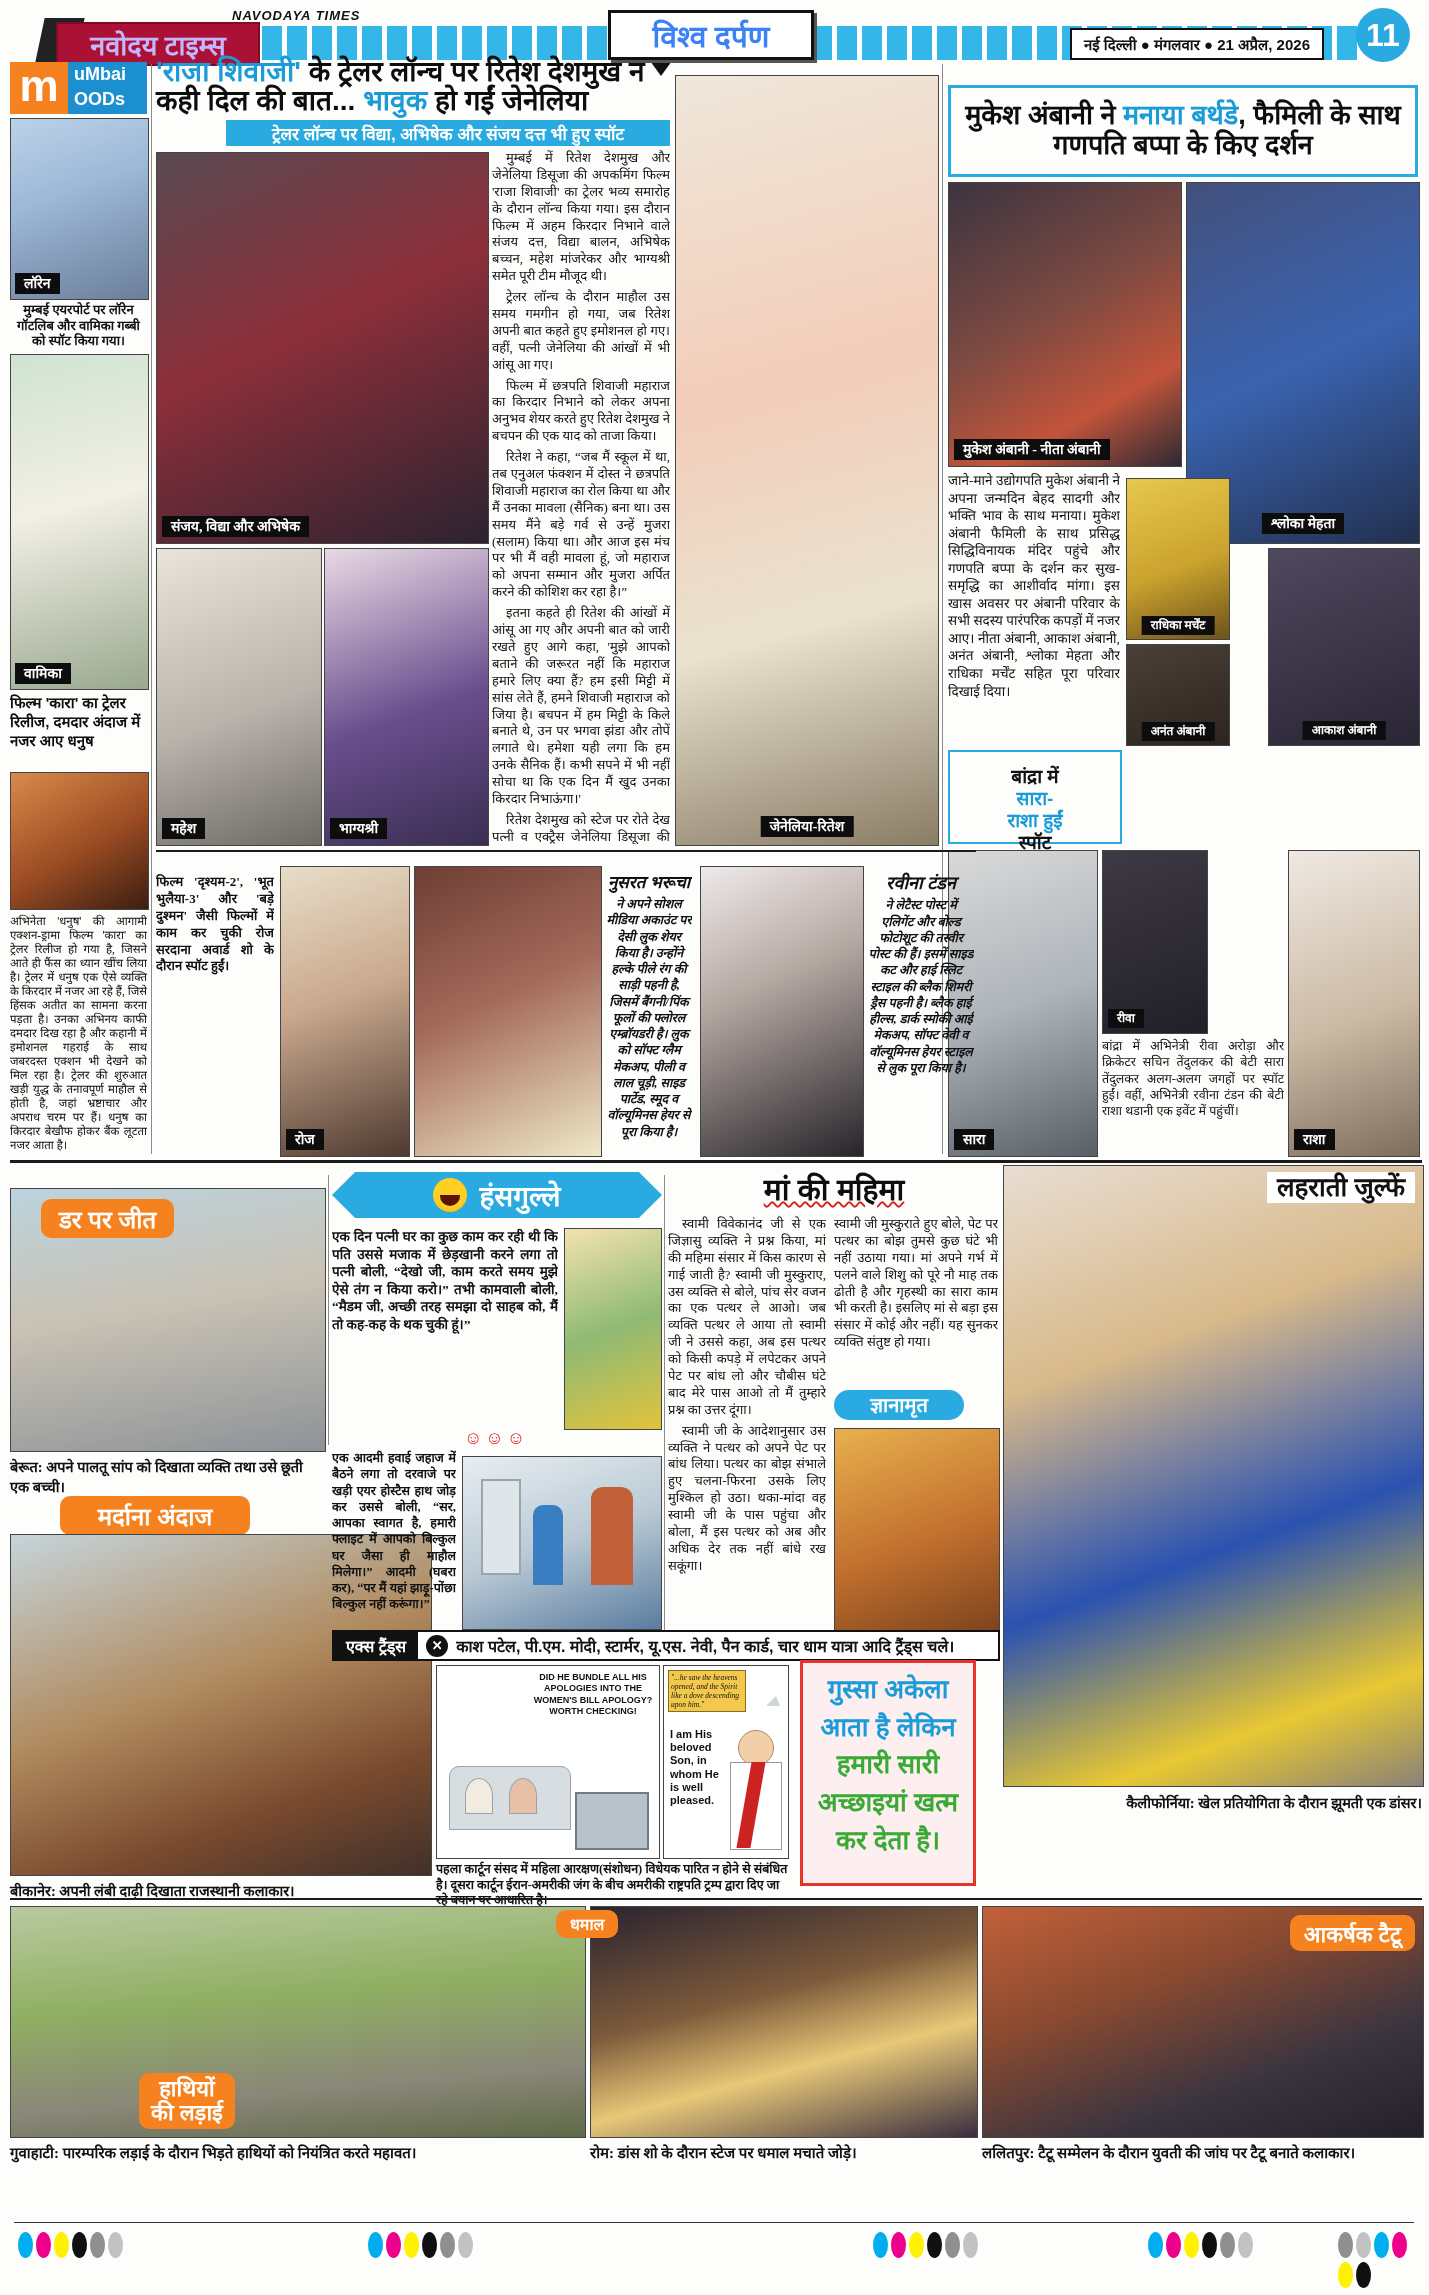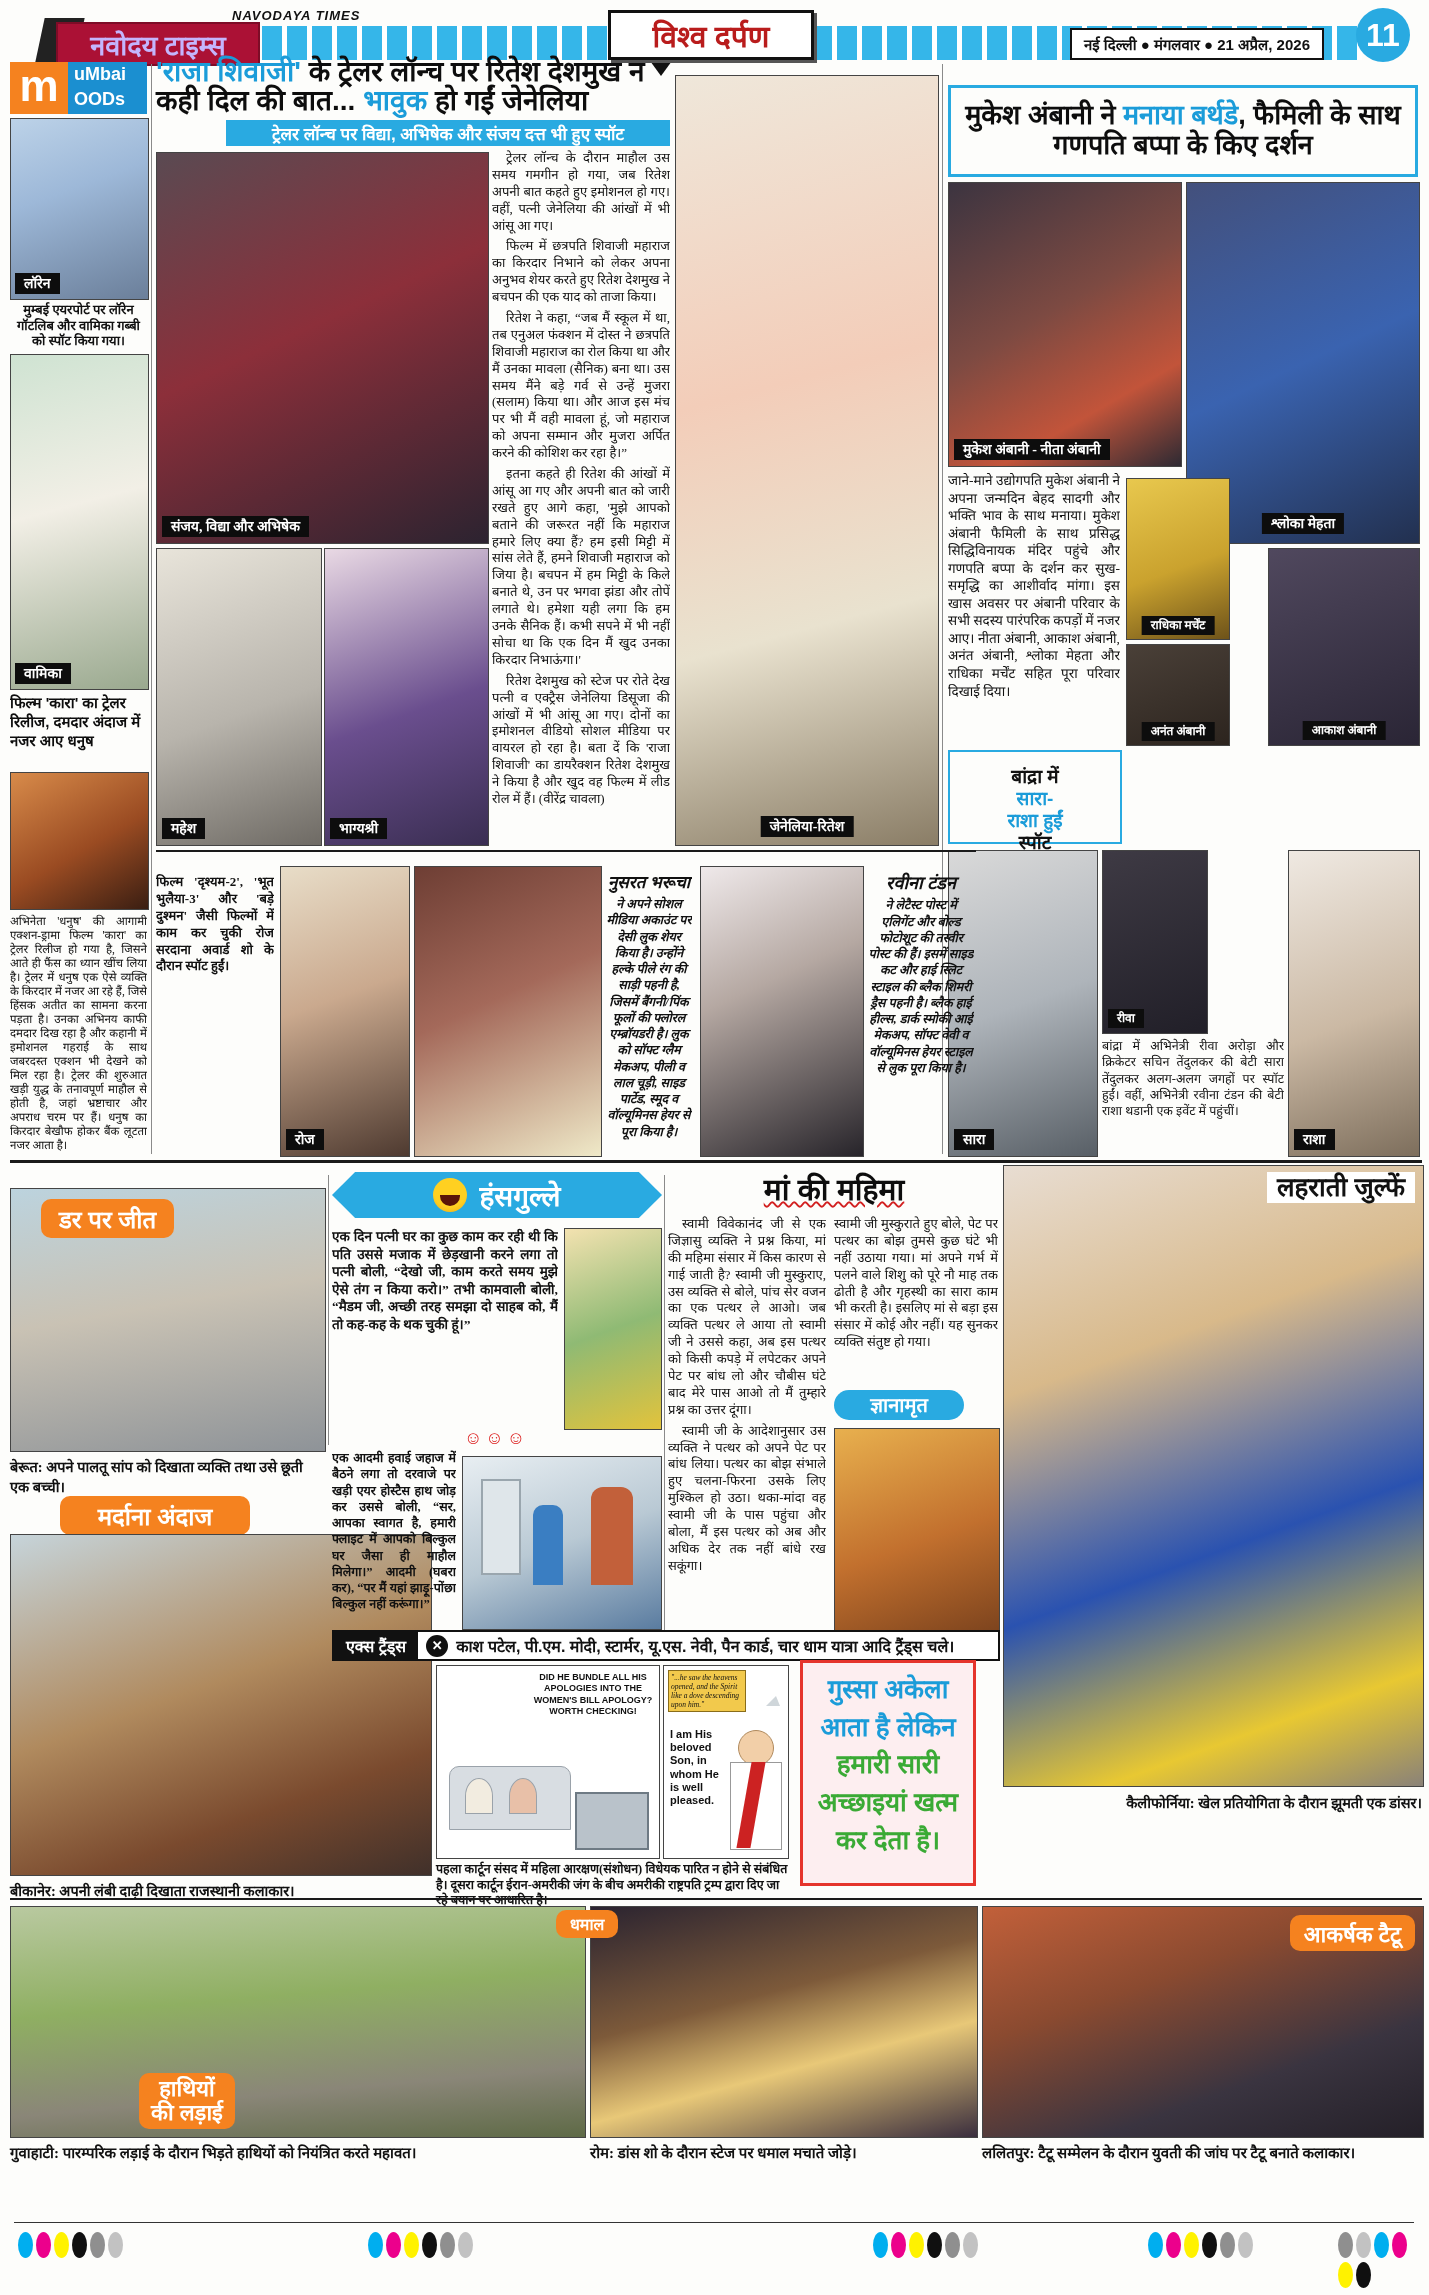--- a/index.html
+++ b/index.html
@@ -28,21 +28,21 @@
 
 <div id="page">
 
   <div class="abs" style="left:232px;top:8px;font-family:'Liberation Sans',sans-serif;font-weight:bold;font-style:italic;font-size:13px;letter-spacing:1px;">NAVODAYA TIMES</div>
   <div class="abs" style="left:40px;top:18px;width:40px;height:44px;background:#222;transform:skewX(-12deg);"></div>
   <div class="abs" style="left:56px;top:22px;width:200px;height:40px;background:#ab1135;border:2px solid #7e0c27;display:flex;align-items:center;justify-content:center;">
     <span style="color:#c4b5fd;font-weight:bold;font-size:27px;font-family:'Liberation Sans',sans-serif;">नवोदय टाइम्स</span>
   </div>
   <div class="abs" style="left:262px;top:26px;width:1100px;height:34px;background:repeating-linear-gradient(90deg,#35b6e9 0 20px,#ffffff 20px 25px);"></div>
   <div class="abs" style="left:608px;top:10px;width:200px;height:44px;background:#fff;border:3px solid #111;box-shadow:3px 3px 0 #555;display:flex;align-items:center;justify-content:center;z-index:3;">
-    <span style="color:#b91c1c;font-weight:bold;font-size:30px;font-family:'Liberation Sans',sans-serif;">विश्व दर्पण</span>
+    <span style="color:#3b82f6;font-weight:bold;font-size:30px;font-family:'Liberation Sans',sans-serif;">विश्व दर्पण</span>
   </div>
   <div class="abs" style="left:645px;top:54px;width:0;height:0;border-left:16px solid transparent;border-right:16px solid transparent;border-top:22px solid #111;z-index:2;"></div>
   <div class="abs" style="left:1070px;top:28px;width:250px;height:28px;background:#fff;border:2px solid #111;display:flex;align-items:center;justify-content:center;z-index:3;">
     <span style="font-weight:bold;font-size:15px;font-family:'Liberation Sans',sans-serif;">नई दिल्ली ● मंगलवार ● 21 अप्रैल, 2026</span>
   </div>
   <div class="abs" style="left:1356px;top:8px;width:54px;height:54px;background:#29aae1;border-radius:50%;display:flex;align-items:center;justify-content:center;z-index:3;">
     <span style="color:#fff;font-weight:bold;font-size:32px;font-family:'Liberation Sans',sans-serif;">11</span>
   </div>
 
   <div class="abs" style="left:10px;top:62px;width:137px;height:52px;display:flex;">
@@ -77,20 +77,21 @@
     <span class="cap" style="left:5px;bottom:6px;">संजय, विद्या और अभिषेक</span>
   </div>
   <div class="photo" style="left:156px;top:548px;width:164px;height:296px;background:linear-gradient(160deg,#e8e4da 0%,#b8b4ac 55%,#6e6a64 100%);">
     <span class="cap" style="left:5px;bottom:6px;">महेश</span>
   </div>
   <div class="photo" style="left:324px;top:548px;width:163px;height:296px;background:linear-gradient(160deg,#e9d9e4 0%,#6a4e8e 55%,#3a2e52 100%);">
     <span class="cap" style="left:5px;bottom:6px;">भाग्यश्री</span>
   </div>
 
   <div class="abs bodytxt" style="left:492px;top:150px;width:178px;height:694px;font-size:13px;overflow:hidden;">
+    <p>मुम्बई में रितेश देशमुख और जेनेलिया डिसूजा की अपकमिंग फिल्म 'राजा शिवाजी' का ट्रेलर भव्य समारोह के दौरान लॉन्च किया गया। इस दौरान फिल्म में अहम किरदार निभाने वाले संजय दत्त, विद्या बालन, अभिषेक बच्चन, महेश मांजरेकर और भाग्यश्री समेत पूरी टीम मौजूद थी।</p>
     <p>ट्रेलर लॉन्च के दौरान माहौल उस समय गमगीन हो गया, जब रितेश अपनी बात कहते हुए इमोशनल हो गए। वहीं, पत्नी जेनेलिया की आंखों में भी आंसू आ गए।</p>
     <p>फिल्म में छत्रपति शिवाजी महाराज का किरदार निभाने को लेकर अपना अनुभव शेयर करते हुए रितेश देशमुख ने बचपन की एक याद को ताजा किया।</p>
     <p>रितेश ने कहा, “जब मैं स्कूल में था, तब एनुअल फंक्शन में दोस्त ने छत्रपति शिवाजी महाराज का रोल किया था और मैं उनका मावला (सैनिक) बना था। उस समय मैंने बड़े गर्व से उन्हें मुजरा (सलाम) किया था। और आज इस मंच पर भी मैं वही मावला हूं, जो महाराज को अपना सम्मान और मुजरा अर्पित करने की कोशिश कर रहा है।”</p>
     <p>इतना कहते ही रितेश की आंखों में आंसू आ गए और अपनी बात को जारी रखते हुए आगे कहा, 'मुझे आपको बताने की जरूरत नहीं कि महाराज हमारे लिए क्या हैं? हम इसी मिट्टी में सांस लेते हैं, हमने शिवाजी महाराज को जिया है। बचपन में हम मिट्टी के किले बनाते थे, उन पर भगवा झंडा और तोपें लगाते थे। हमेशा यही लगा कि हम उनके सैनिक हैं। कभी सपने में भी नहीं सोचा था कि एक दिन मैं खुद उनका किरदार निभाऊंगा।'</p>
     <p>रितेश देशमुख को स्टेज पर रोते देख पत्नी व एक्ट्रैस जेनेलिया डिसूजा की आंखों में भी आंसू आ गए। दोनों का इमोशनल वीडियो सोशल मीडिया पर वायरल हो रहा है। बता दें कि 'राजा शिवाजी' का डायरैक्शन रितेश देशमुख ने किया है और खुद वह फिल्म में लीड रोल में हैं। (वीरेंद्र चावला)</p>
   </div>
 
   <div class="photo" style="left:675px;top:75px;width:262px;height:769px;background:linear-gradient(165deg,#efe7da 0%,#f3cdb9 40%,#e9e2cf 70%,#8a7d66 100%);">
     <span class="cap" style="left:50%;transform:translateX(-50%);bottom:8px;">जेनेलिया-रितेश</span>
   </div>

